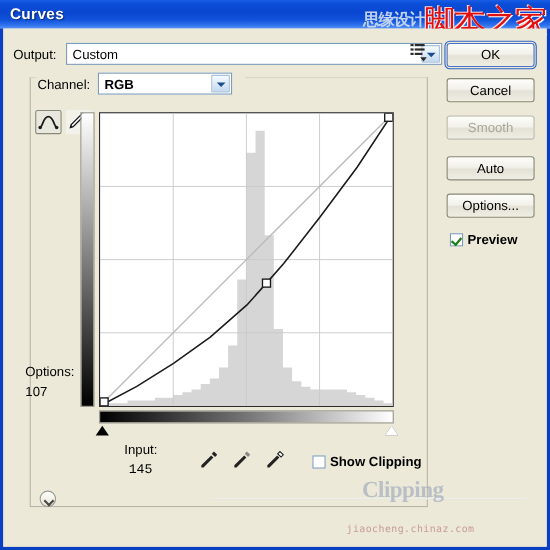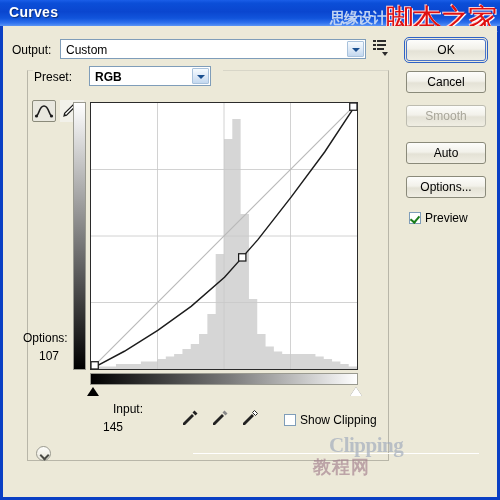--- a/index.html
+++ b/index.html
@@ -144,21 +144,21 @@
   .chk .box.checked::after {
     content: "";
     position: absolute; left: 2px; top: 1px;
     width: 4px; height: 7px;
     border: solid #1a7d1a;
     border-width: 0 2px 2px 0;
     transform: rotate(40deg);
   }
   .chk .txt {
     position: absolute; left: 16px; top: 0px;
-    font-size: 12px; color: #000; white-space: nowrap;
+    font-size: 12px; color: #000; white-space: nowrap; font-weight: bold;
   }
 
   .groupbox {
     position: absolute;
     border: 1px solid #b8b6a8;
     border-top-color: #d8d6c8;
   }
 
   
   .toolbtn {
@@ -234,42 +234,42 @@
 
   <div class="wm-top">
     <div class="cn-gray">思缘设计</div>
     <div class="cn-red">脚本之家</div>
     <div class="url">www.jb51.net</div>
   </div>
 
   <div class="dialog-body">
 
     <div class="lbl" style="position:absolute;left:9px;top:17px;">Output:</div>
-    <div class="combo" style="left:57px;top:13px;width:306px;text-align:center;">
+    <div class="combo" style="left:57px;top:13px;width:342px;text-align:center;">
       <div class="val" title="Custom">Custom</div>
       <div class="arrowbtn"></div>
     </div>
     <div style="position:absolute;left:370px;top:13px;width:16px;height:18px;">
       <svg width="16" height="18" viewBox="0 0 16 18">
         <g fill="#2b2b2b">
           <rect x="0" y="1" width="3" height="2"></rect>
             <rect x="4" y="1" width="9" height="2"></rect>
           <rect x="0" y="5" width="3" height="2"></rect>
             <rect x="4" y="5" width="9" height="2"></rect>
           <rect x="0" y="9" width="3" height="2"></rect>
             <rect x="4" y="9" width="7" height="2"></rect>
         </g>
         <path d="M9 13 L15 13 L12 17 Z" fill="#2b2b2b"></path>
       </svg>
     </div>
 
     <div class="groupbox" style="left:24px;top:44px;width:362px;height:391px;"></div>
     <div style="position:absolute;left:30px;top:38px;width:190px;height:14px;background:#ece9d8;"></div>
 
-    <div class="lbl" style="position:absolute;left:31px;top:44px;">Preset:</div>
+    <div class="lbl" style="position:absolute;left:31px;top:44px;">Channel:</div>
     <div class="combo" style="left:86px;top:40px;width:122px;font-weight:bold;">
       <div class="val">RGB</div>
       <div class="arrowbtn"></div>
     </div>
 
     <div class="toolbtn active" style="left:29px;top:74px;">
       <svg width="22" height="20" viewBox="0 0 22 20">
         <path d="M3 15 C6 15 6 5 11 5 C16 5 16 15 19 15" fill="none" stroke="#1b1b1b" stroke-width="1.6"></path>
         <circle cx="3.5" cy="15" r="1.6" fill="#1b1b1b"></circle>
         <circle cx="18.5" cy="15" r="1.6" fill="#1b1b1b"></circle>
@@ -311,24 +311,24 @@
             <rect x="249" y="0" width="7" height="7" fill="#ffffff" stroke="#1c1c1c" stroke-width="1.2"></rect>
           </g>
       </svg>
     </div>
 
     <div class="hgrad" style="left:87px;top:347px;width:268px;height:12px;"></div>
     <div class="slider-tri black" style="left:84px;top:361px;"></div>
     <div class="slider-tri white" style="left:347px;top:361px;"></div>
 
     <div class="lbl" style="position:absolute;left:20px;top:305px;">Options:</div>
-    <div class="lbl" style="position:absolute;left:20px;top:323px;margin-left:16px;">107</div>
+    <div class="lbl" style="position:absolute;left:20px;top:323px;">107</div>
 
     <div class="lbl" style="position:absolute;left:110px;top:376px;">Input:</div>
-    <div class="lbl" style="position:absolute;left:100px;top:394px;">145</div>
+    <div class="lbl" style="position:absolute;left:114px;top:394px;font-family:Liberation Mono, monospace;">145</div>
 
     <div class="eyedropper" style="left:176px;top:381px;">
       <svg width="22" height="22" viewBox="0 0 22 22">
         <path d="M4 18 L6 18 L15 9 L13 7 L4 16 Z" fill="#222"></path>
         <path d="M13.5 5.5 L16.5 8.5 L18.5 6.5 L15.5 3.5 Z" fill="#222"></path>
       </svg>
     </div>
     <div class="eyedropper" style="left:206px;top:381px;">
       <svg width="22" height="22" viewBox="0 0 22 22">
         <path d="M4 18 L6 18 L15 9 L13 7 L4 16 Z" fill="#222"></path>
@@ -355,17 +355,17 @@
     <div class="btn disabled" style="left:403px;top:79px;width:80px;">Smooth</div>
     <div class="btn" style="left:403px;top:150px;width:80px;">Options...</div>
     <div class="btn" style="left:403px;top:116px;width:80px;">Auto</div>
     <div class="chk" style="left:406px;top:185px;">
       <div class="box checked" id="chk-prev"></div>
       <div class="txt">Preview</div>
     </div>
 
     <div class="wm-bottom">
       <div class="pc">Clipping</div>
-      <div class="cn2">教程网</div>
+      <div class="site">jiaocheng.chinaz.com</div>
     </div>
 
   </div>
 </div>
 
 </body></html>

